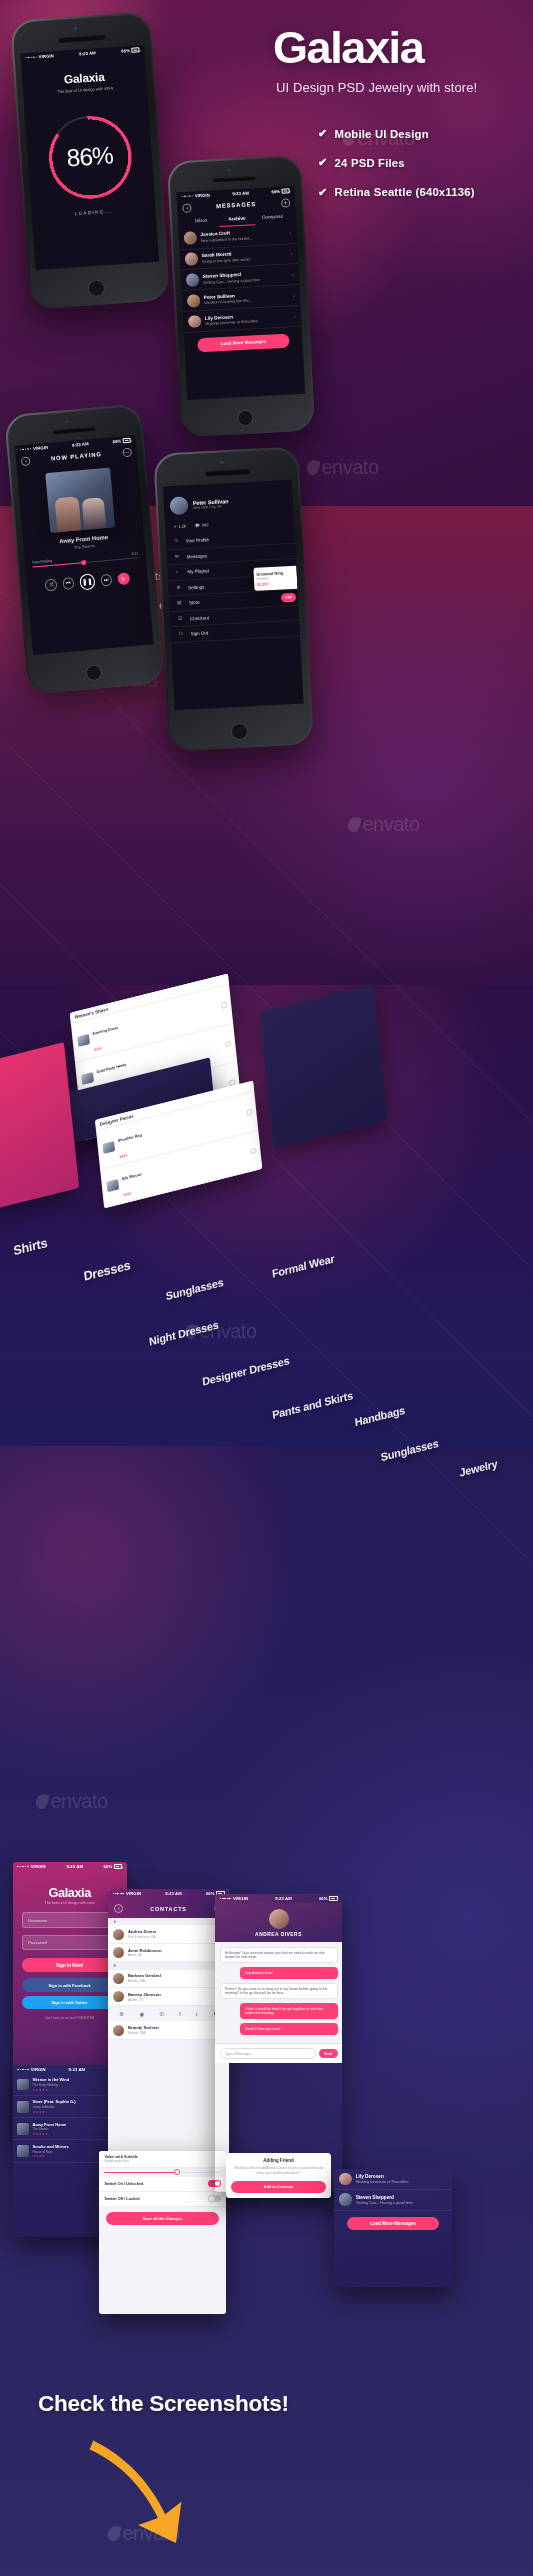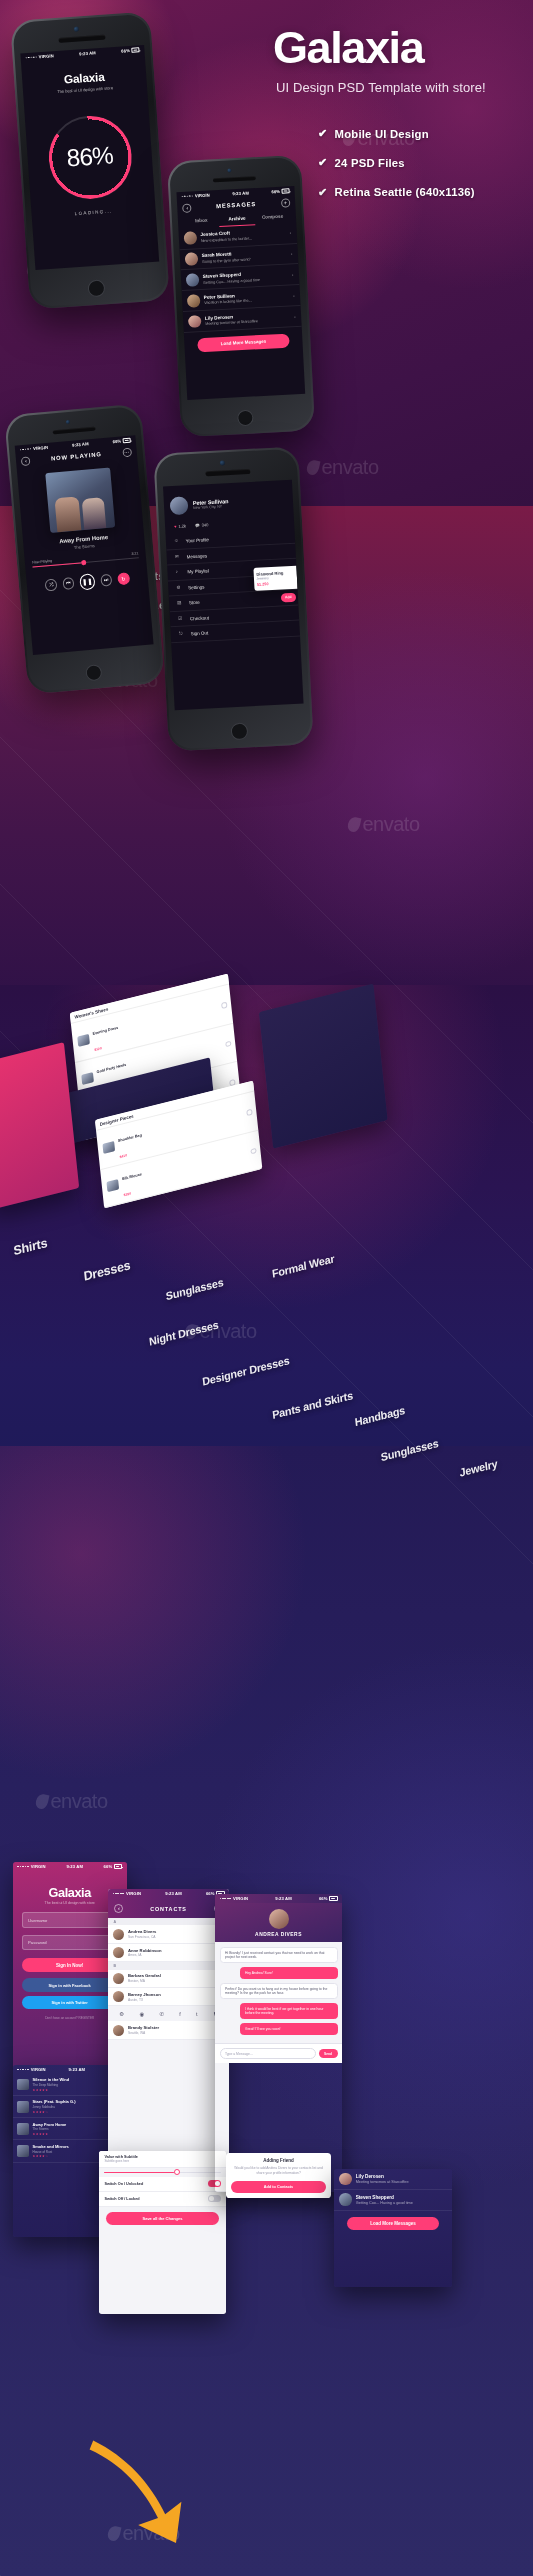--- a/index.html
+++ b/index.html
@@ -300,21 +300,21 @@
   <div class="wm" style="left:36px;top:1790px;">
     <span class="leaf"></span>
     <span>envato</span>
   </div>
   <div class="wm" style="left:108px;top:2522px;">
     <span class="leaf"></span>
     <span>envato</span>
   </div>
 
   <div class="hero-title">Galaxia</div>
-  <div class="hero-sub">UI Design PSD Template with store!</div>
+  <div class="hero-sub">UI Design PSD Jewelry with store!</div>
 
   <ul class="feat-list feat-a">
     <li>
       <span class="ck">✔</span>
       <span>Mobile UI Design</span>
     </li>
     <li>
       <span class="ck">✔</span>
       <span>24 PSD Files</span>
     </li>
@@ -866,18 +866,19 @@
     <div class="msg-row">
       <div class="av v3"></div>
       <div class="msg-txt">
         <div class="msg-name">Steven Shepperd</div>
         <div class="msg-prev">Getting Coo... Having a good time</div>
       </div>
     </div>
     <div class="pill">Load More Messages</div>
   </div>
 
+  <div class="check-screens">Check the Screenshots!</div>
   <svg class="arrow" viewBox="0 0 120 130">
     <path d="M8 10 C 45 28, 72 58, 88 92 L 106 78 L 100 124 L 58 104 L 80 96 C 64 64, 40 36, 4 20 Z" fill="#f5a623"></path>
   </svg>
 
 </div>
 
 
 </body></html>

